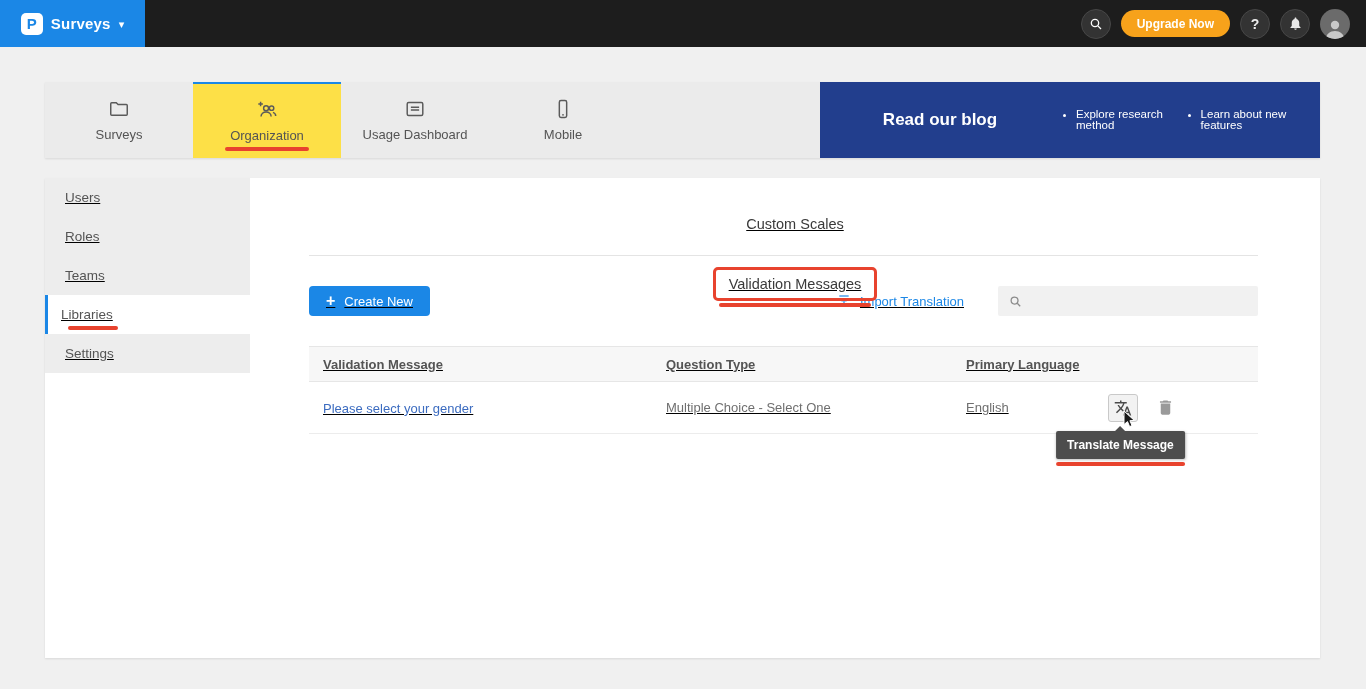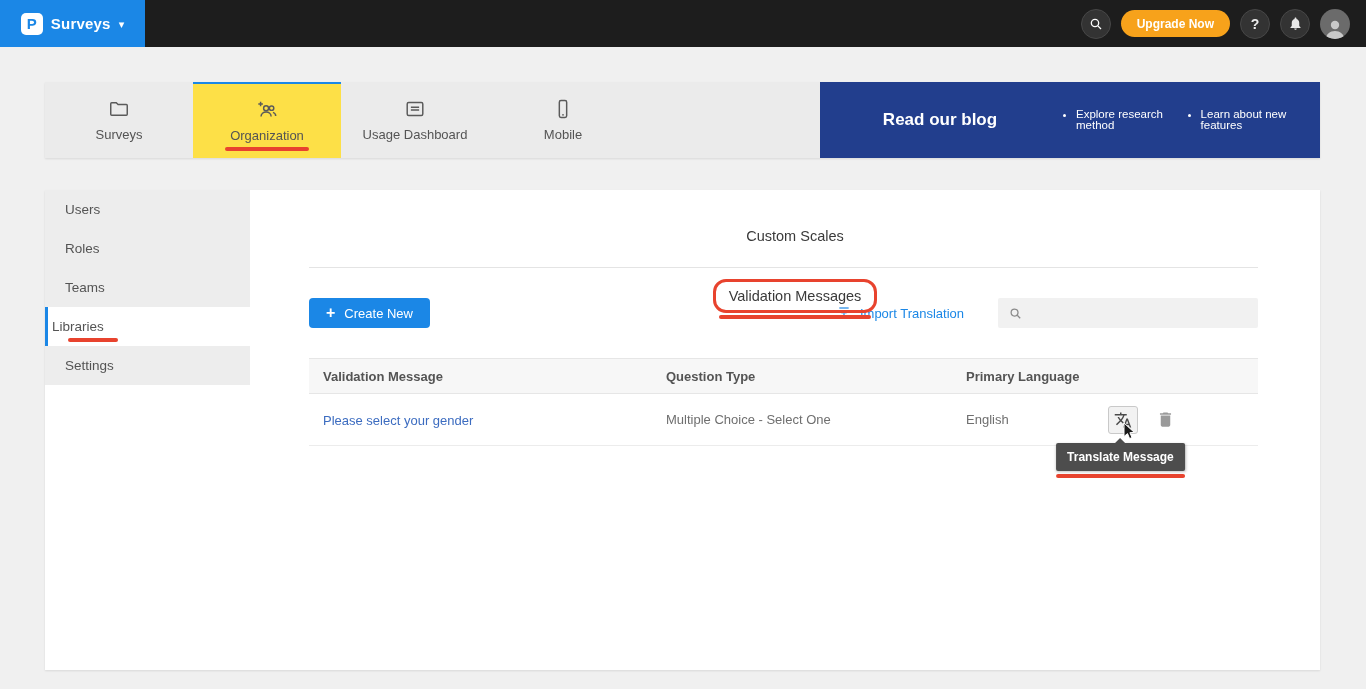--- a/index.html
+++ b/index.html
@@ -31,30 +31,30 @@
   .nav-tab .label{font-size:13px;color:#545454;}
   .nav-tab.active{background:#fde047;border-top:2px solid var(--accent-blue);}
   .red-underline{height:4px;background:var(--annotation-red);border-radius:2px;}
   .org-underline{position:absolute;bottom:7px;left:50%;transform:translateX(-50%);width:84px;}
   .blog-panel{margin-left:auto;width:500px;height:100%;background:var(--navy-panel);display:flex;align-items:center;cursor:pointer;}
   .blog-title{flex:0 0 48%;text-align:center;color:#fff;font-size:17px;font-weight:bold;}
   .blog-bullets{list-style:disc;color:#fff;font-size:11.5px;padding-left:16px;display:flex;flex-direction:row;gap:7px;}
   .blog-bullets li{line-height:1;}
 
   
-  .main-card{position:absolute;left:45px;top:190px;width:1275px;height:480px;background:#fff;box-shadow:0 1px 2px rgba(0,0,0,.1);display:flex;}
+  .main-card{position:absolute;left:45px;top:178px;width:1275px;height:480px;background:#fff;box-shadow:0 1px 2px rgba(0,0,0,.1);display:flex;text-decoration:underline;}
   .side{width:205px;flex:0 0 205px;}
   .side-item{height:39px;display:flex;align-items:center;padding-left:20px;font-size:13.5px;color:#545454;background:#ededed;cursor:pointer;position:relative;}
-  .side-item.active{background:#fff;border-left:3px solid var(--accent-blue);padding-left:4px;}
+  .side-item.active{background:#fff;border-left:3px solid var(--accent-blue);padding-left:13px;}
   .lib-underline{position:absolute;left:20px;bottom:4px;width:50px;}
 
   .content{flex:1;padding:0 62px 0 59px;position:relative;}
   .tabs-row{display:flex;align-items:center;gap:35px;height:40px;margin-top:38px;padding-left:23px;border-bottom:1px solid #e4e4e4;flex-direction:column;}
   .ctab{font-size:14.5px;color:#3a3a3a;cursor:pointer;}
-  .annotation-box{border:3px solid var(--annotation-red);border-radius:13px;padding:5px 13px;margin-bottom:2px;position:relative;}
+  .annotation-box{border:3px solid var(--annotation-red);border-radius:5px;padding:5px 13px;margin-bottom:2px;position:relative;}
   .annotation-box::after{content:"";position:absolute;left:3px;right:3px;bottom:-9px;height:4px;border-radius:2px;background:var(--annotation-red);}
 
   .toolbar{display:flex;align-items:center;margin-top:30px;}
   .create-btn{display:flex;align-items:center;gap:9px;background:var(--accent-blue);color:#fff;font-size:13px;height:30px;padding:0 17px;border:none;border-radius:4px;cursor:pointer;font-family:"Liberation Sans",sans-serif;}
   .plus-glyph{font-size:16px;font-weight:bold;line-height:1;}
   .toolbar-right{margin-left:auto;display:flex;align-items:center;gap:34px;}
   .import-link{display:flex;align-items:center;gap:8px;color:var(--accent-blue);font-size:13px;cursor:pointer;}
   .search-box{width:260px;height:30px;background:#f1f1f1;border-radius:2px;display:flex;align-items:center;gap:7px;padding:0 10px;}
   .search-box input{flex:1;border:none;background:transparent;outline:none;font-size:13px;color:#444;font-family:"Liberation Sans",sans-serif;}
 

